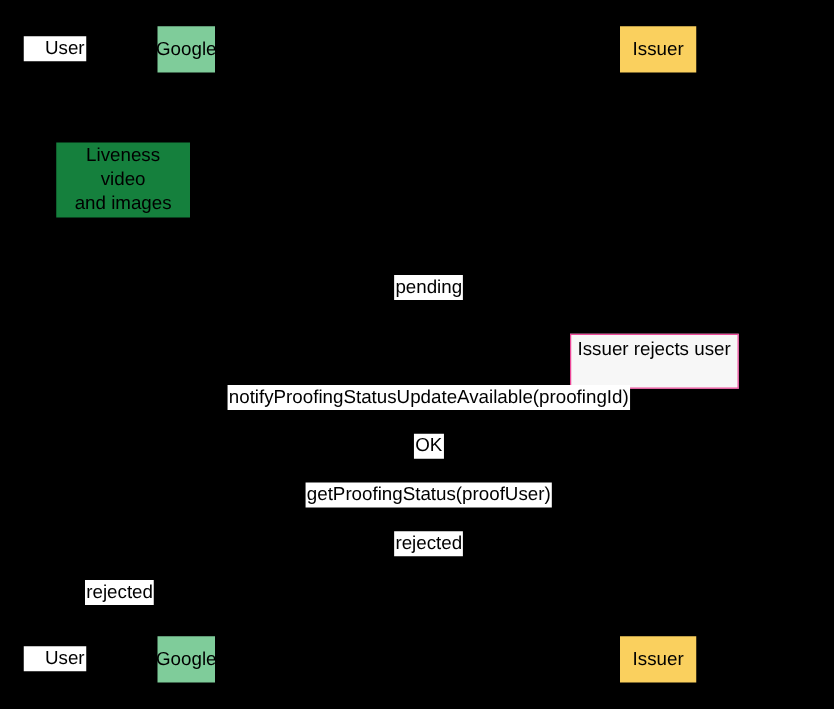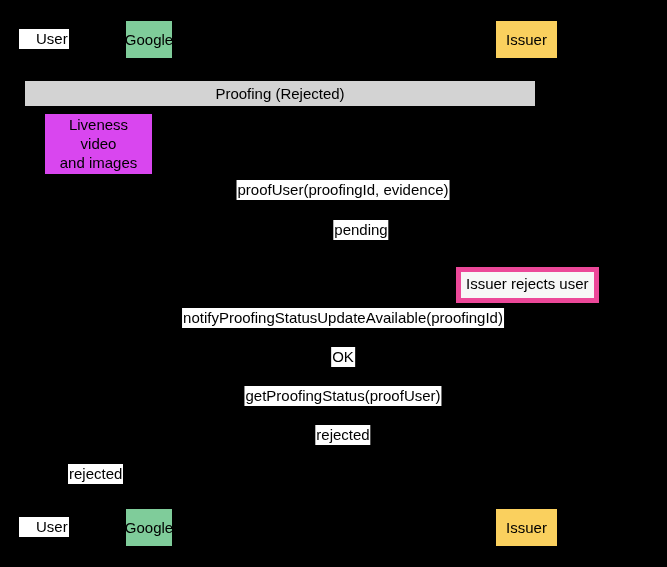--- a/index.html
+++ b/index.html
@@ -56,33 +56,33 @@
     font-size: 15px;
     line-height: 1;
     color: #000000;
     box-sizing: border-box;
     white-space: nowrap;
   }
 
   
   .note {
     position: absolute;
-    background: #d946ef;
+    background: #15803d;
     color: #000000;
     font-size: 15px;
     line-height: 19px;
     text-align: center;
     padding: 1px 4px 2px 4px;
     box-sizing: border-box;
     white-space: pre-line;
   }
   .note.bordered {
     background: #f7f7f7;
-    border: 5px solid #ec4899;
-    padding: 2px 5px 5px 5px;
+    border: 1px solid #ec4899;
+    padding: 2px 5px 21px 5px;
     white-space: nowrap;
   }
 
   
   .message-label {
     position: absolute;
     background: #ffffff;
     color: #000000;
     font-size: 15px;
     line-height: 1;
@@ -105,32 +105,28 @@
   </div>
 
   <div class="participant boxed" style="left:126px; top:21px; background:#7fcc9a;">
     <span>Google</span>
   </div>
 
   <div class="participant boxed" style="left:496px; top:21px; width:61px; background:#fad05e;">
     <span>Issuer</span>
   </div>
 
-  <div class="fragment-bar" style="left:25px; top:81px; width:510px; height:25px; background:#d3d3d3;">
-    <span>Proofing (Rejected)</span>
-  </div>
 
   <div class="note" style="left:45px; top:114px; width:107px;">Liveness video
 and images</div>
 
   <div class="note bordered" style="left:456px; top:267px;">Issuer rejects user</div>
 
-  <div class="message-label" style="left:343px; top:180px;">proofUser(proofingId, evidence)</div>
 
-  <div class="message-label" style="left:361px; top:220px;">pending</div>
+  <div class="message-label" style="left:343px; top:220px;">pending</div>
 
   <div class="message-label" style="left:343px; top:308px;">notifyProofingStatusUpdateAvailable(proofingId)</div>
 
   <div class="message-label" style="left:343px; top:347px;text-align:center;">OK</div>
 
   <div class="message-label" style="left:343px; top:386px;">getProofingStatus(proofUser)</div>
 
   <div class="message-label" style="left:343px; top:425px;">rejected</div>
 
   <div class="message-label left-anchored" style="left:68px; top:464px;">rejected</div>

